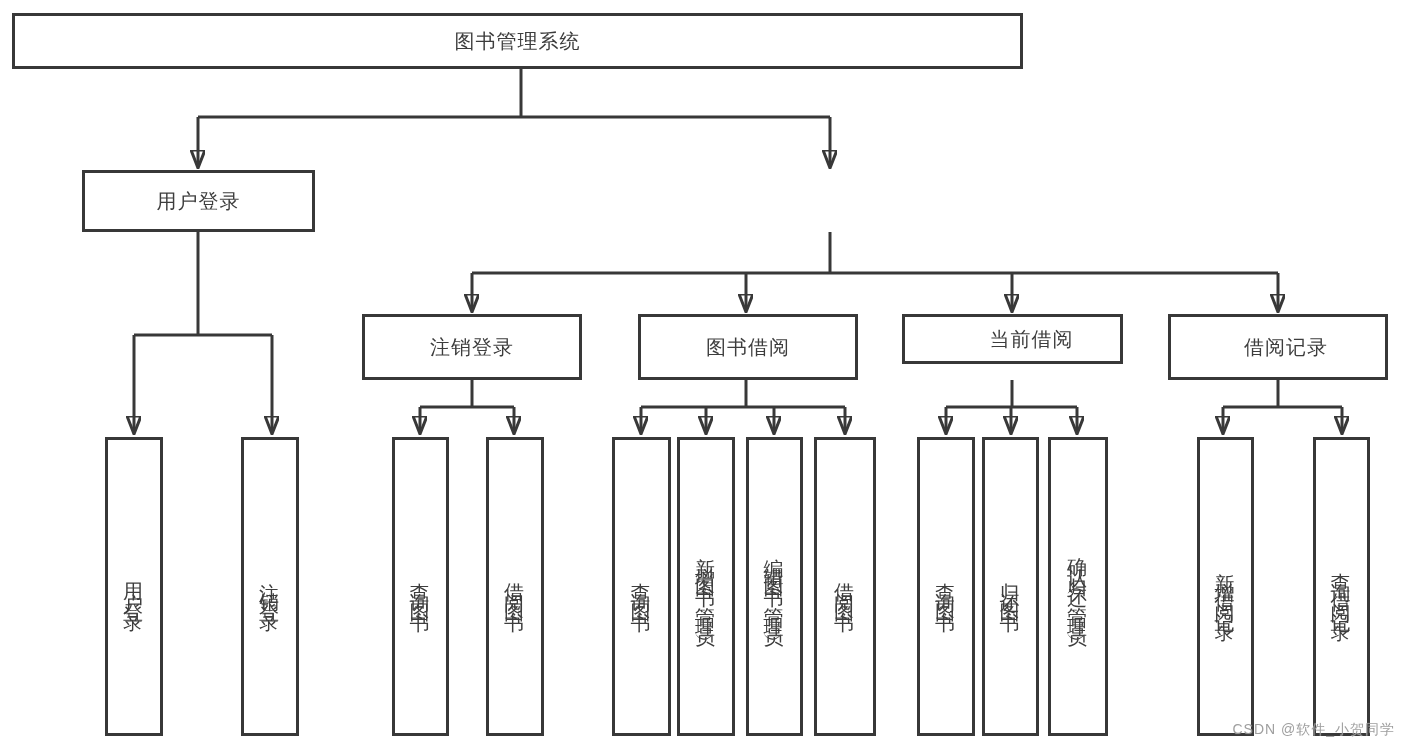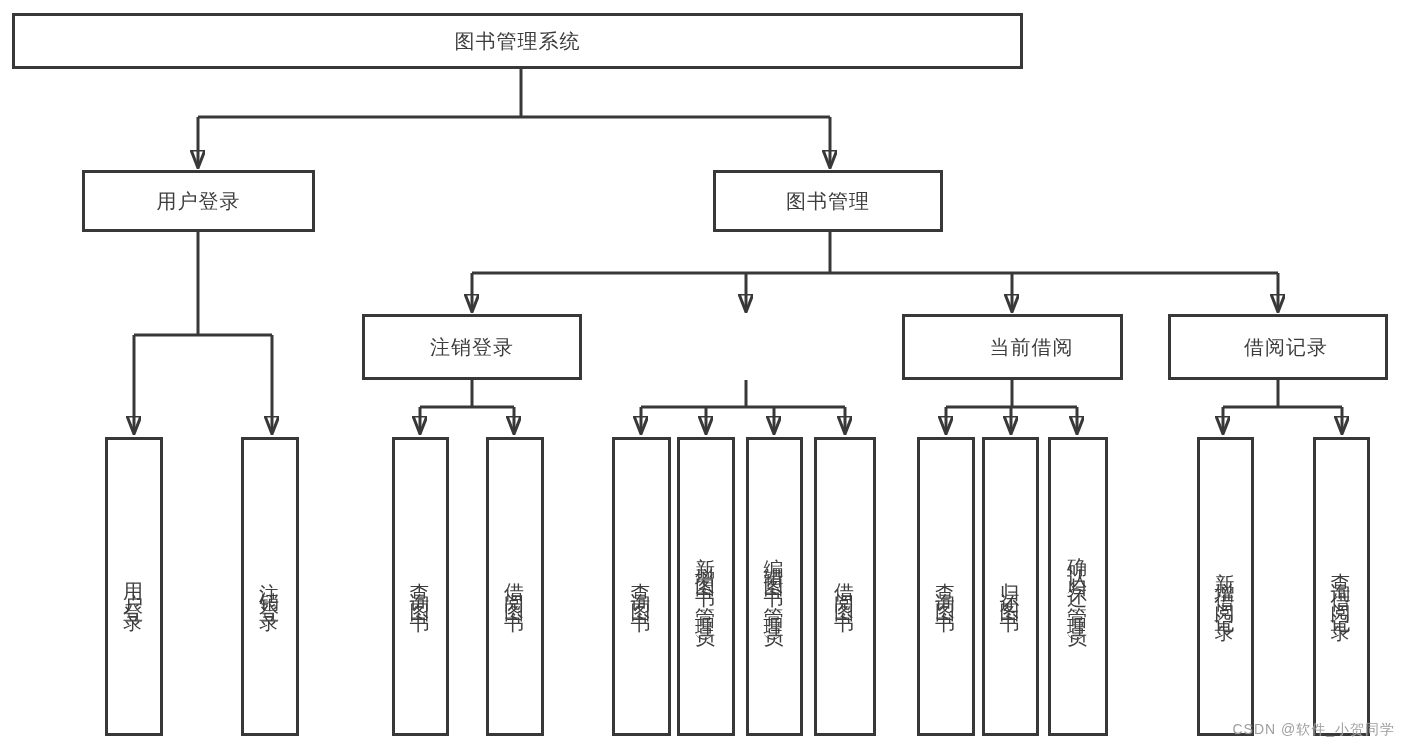--- a/index.html
+++ b/index.html
@@ -29,21 +29,21 @@
     text-orientation:mixed;
     letter-spacing:10px;
     font-size:20px;
   }
   
   #n-root{left:12px;top:13px;width:1011px;height:56px;}
   #n-login{left:82px;top:170px;width:233px;height:62px;}
   #n-mgmt{left:713px;top:170px;width:230px;height:62px;}
   #n-newbook{left:362px;top:314px;width:220px;height:66px;}
   #n-borrow{left:638px;top:314px;width:220px;height:66px;}
-  #n-current{left:902px;top:314px;width:221px;height:66px;padding-left:38px;}
+  #n-current{left:902px;top:314px;width:221px;height:50px;padding-left:38px;}
   #n-records{left:1168px;top:314px;width:220px;height:66px;padding-left:16px;}
   .leaf{top:437px;height:299px;}
   #n-leaf-user-login{left:105px;width:58px;}
   #n-leaf-logout{left:241px;width:58px;}
   #n-leaf-nb-query{left:392px;width:57px;}
   #n-leaf-nb-borrow{left:486px;width:58px;}
   #n-leaf-bw-query{left:612px;width:59px;}
   #n-leaf-bw-add{left:677px;width:58px;}
   #n-leaf-bw-edit{left:746px;width:57px;}
   #n-leaf-bw-borrow{left:814px;width:62px;}
@@ -111,23 +111,23 @@
 
     <path d="M1278,380 L1278,407"></path>
     <path d="M1223,407 L1342,407"></path>
     <path d="M1223,407 L1223,433" marker-end="url(#ah)"></path>
     <path d="M1342,407 L1342,433" marker-end="url(#ah)"></path>
   </svg>
 
   <div class="node h" id="n-root">图书管理系统</div>
 
   <div class="node h" id="n-login">用户登录</div>
-  <div class="node h" id="n-mgmt">图书管理</div>
 
   <div class="node h" id="n-newbook">注销登录</div>
+  <div class="node h" id="n-borrow">图书借阅</div>
   <div class="node h" id="n-current">当前借阅</div>
   <div class="node h" id="n-records">借阅记录</div>
 
   <div class="node v leaf" id="n-leaf-user-login">用户登录</div>
   <div class="node v leaf" id="n-leaf-logout">注销登录</div>
 
   <div class="node v leaf" id="n-leaf-nb-query">查询图书</div>
   <div class="node v leaf" id="n-leaf-nb-borrow">借阅图书</div>
 
   <div class="node v leaf" id="n-leaf-bw-query">查询图书</div>

